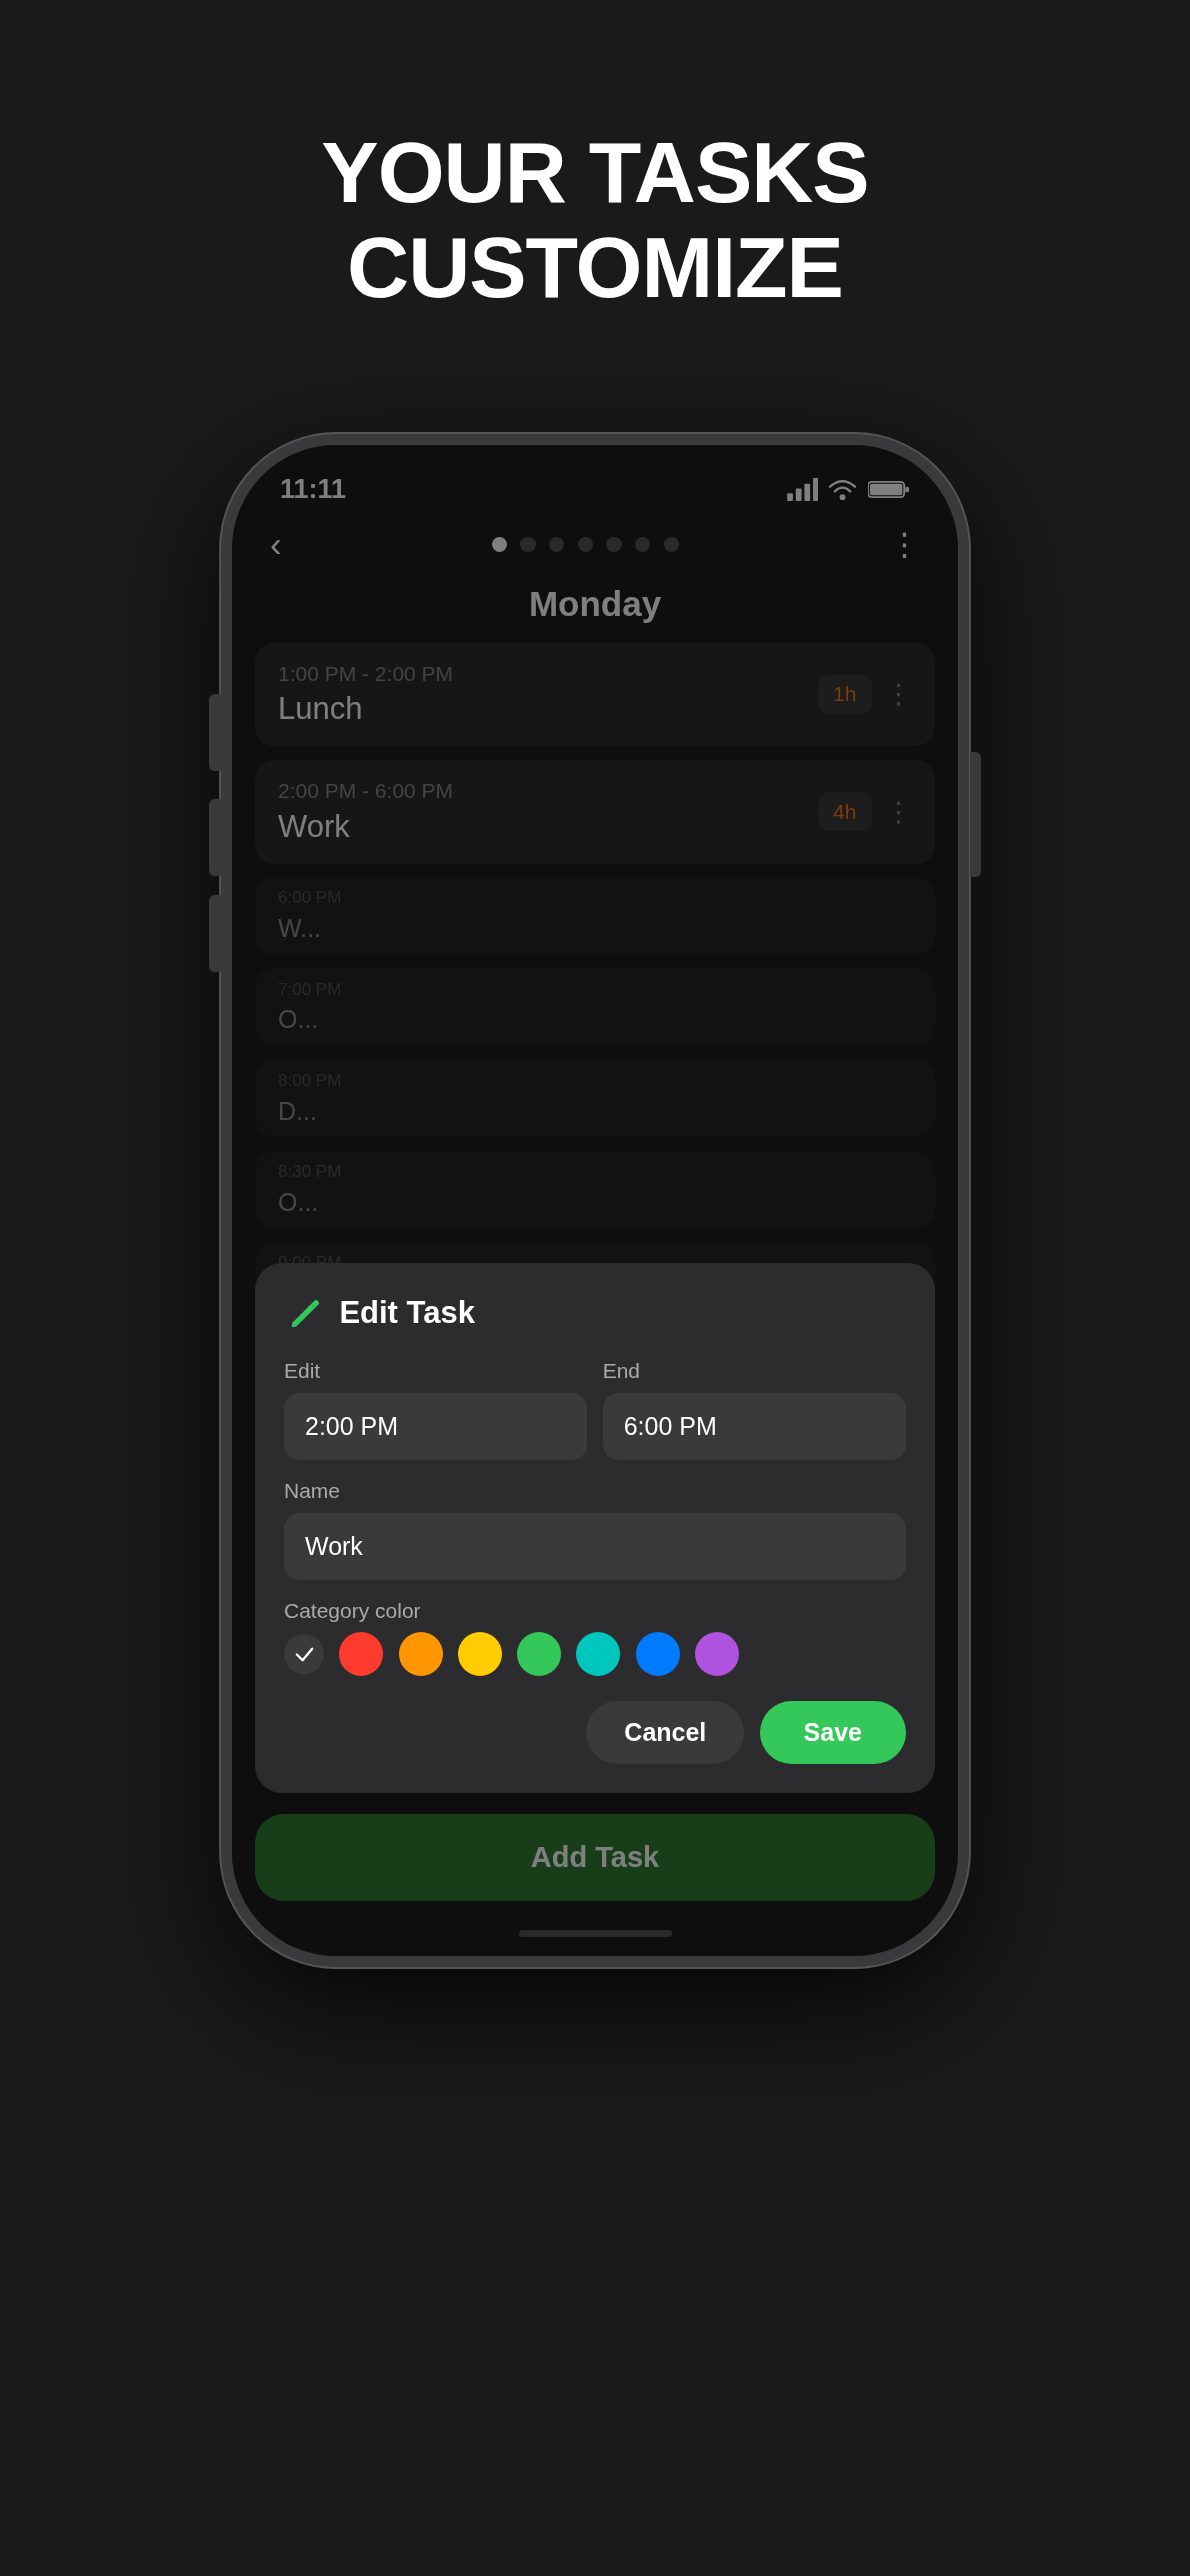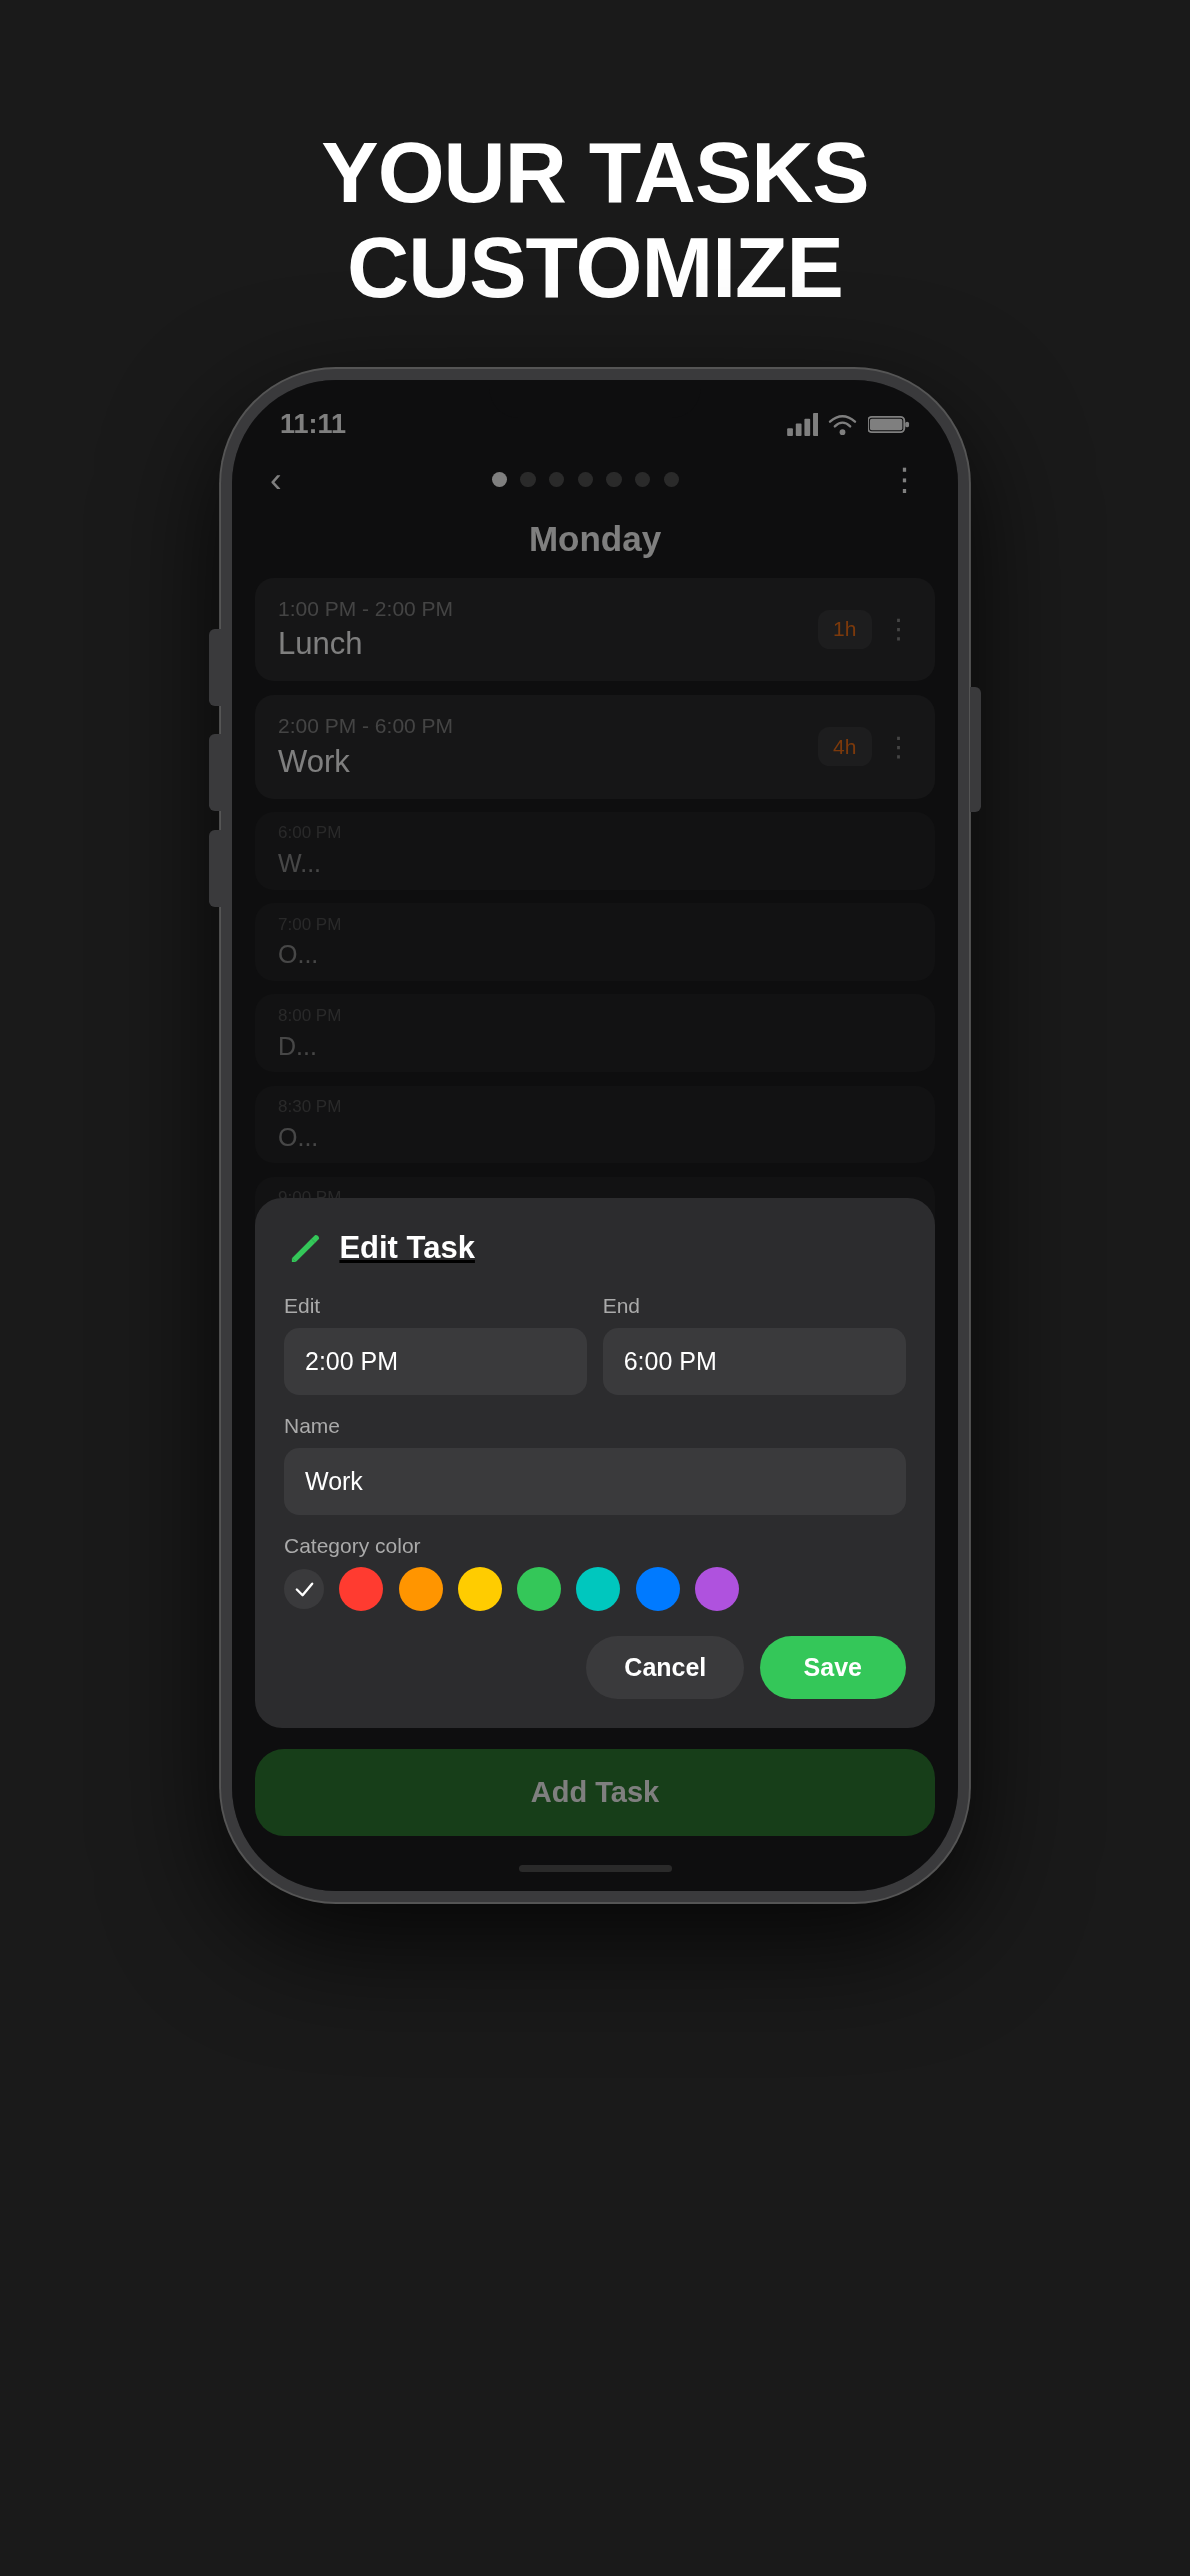--- a/index.html
+++ b/index.html
@@ -24,21 +24,21 @@
       line-height: 1.1;
       letter-spacing: -1px;
       text-transform: uppercase;
     }
 
     
     .phone-frame {
       position: relative;
       width: 748px;
       height: 1533px;
-      margin-top: 55px;
+      margin-top: 120px;
       background: #2c2c2e;
       border-radius: 115px;
       border: 11.5px solid #3a3a3c;
       box-shadow:
         0 0 0 1.9px #555,
         0 38px 115px rgba(0,0,0,0.8);
     }
 
     
     .phone-frame::before {
@@ -229,21 +229,20 @@
       border-radius: 27px;
       padding: 29px 29px 29px;
       z-index: 200;
     }
 
     .modal-header {
       display: flex;
       align-items: center;
       gap: 13.4px;
       margin-bottom: 25px;
-      text-decoration: underline;
     }
 
     .edit-icon {
       width: 42px;
       height: 42px;
       display: flex;
       align-items: center;
       justify-content: center;
     }
 

